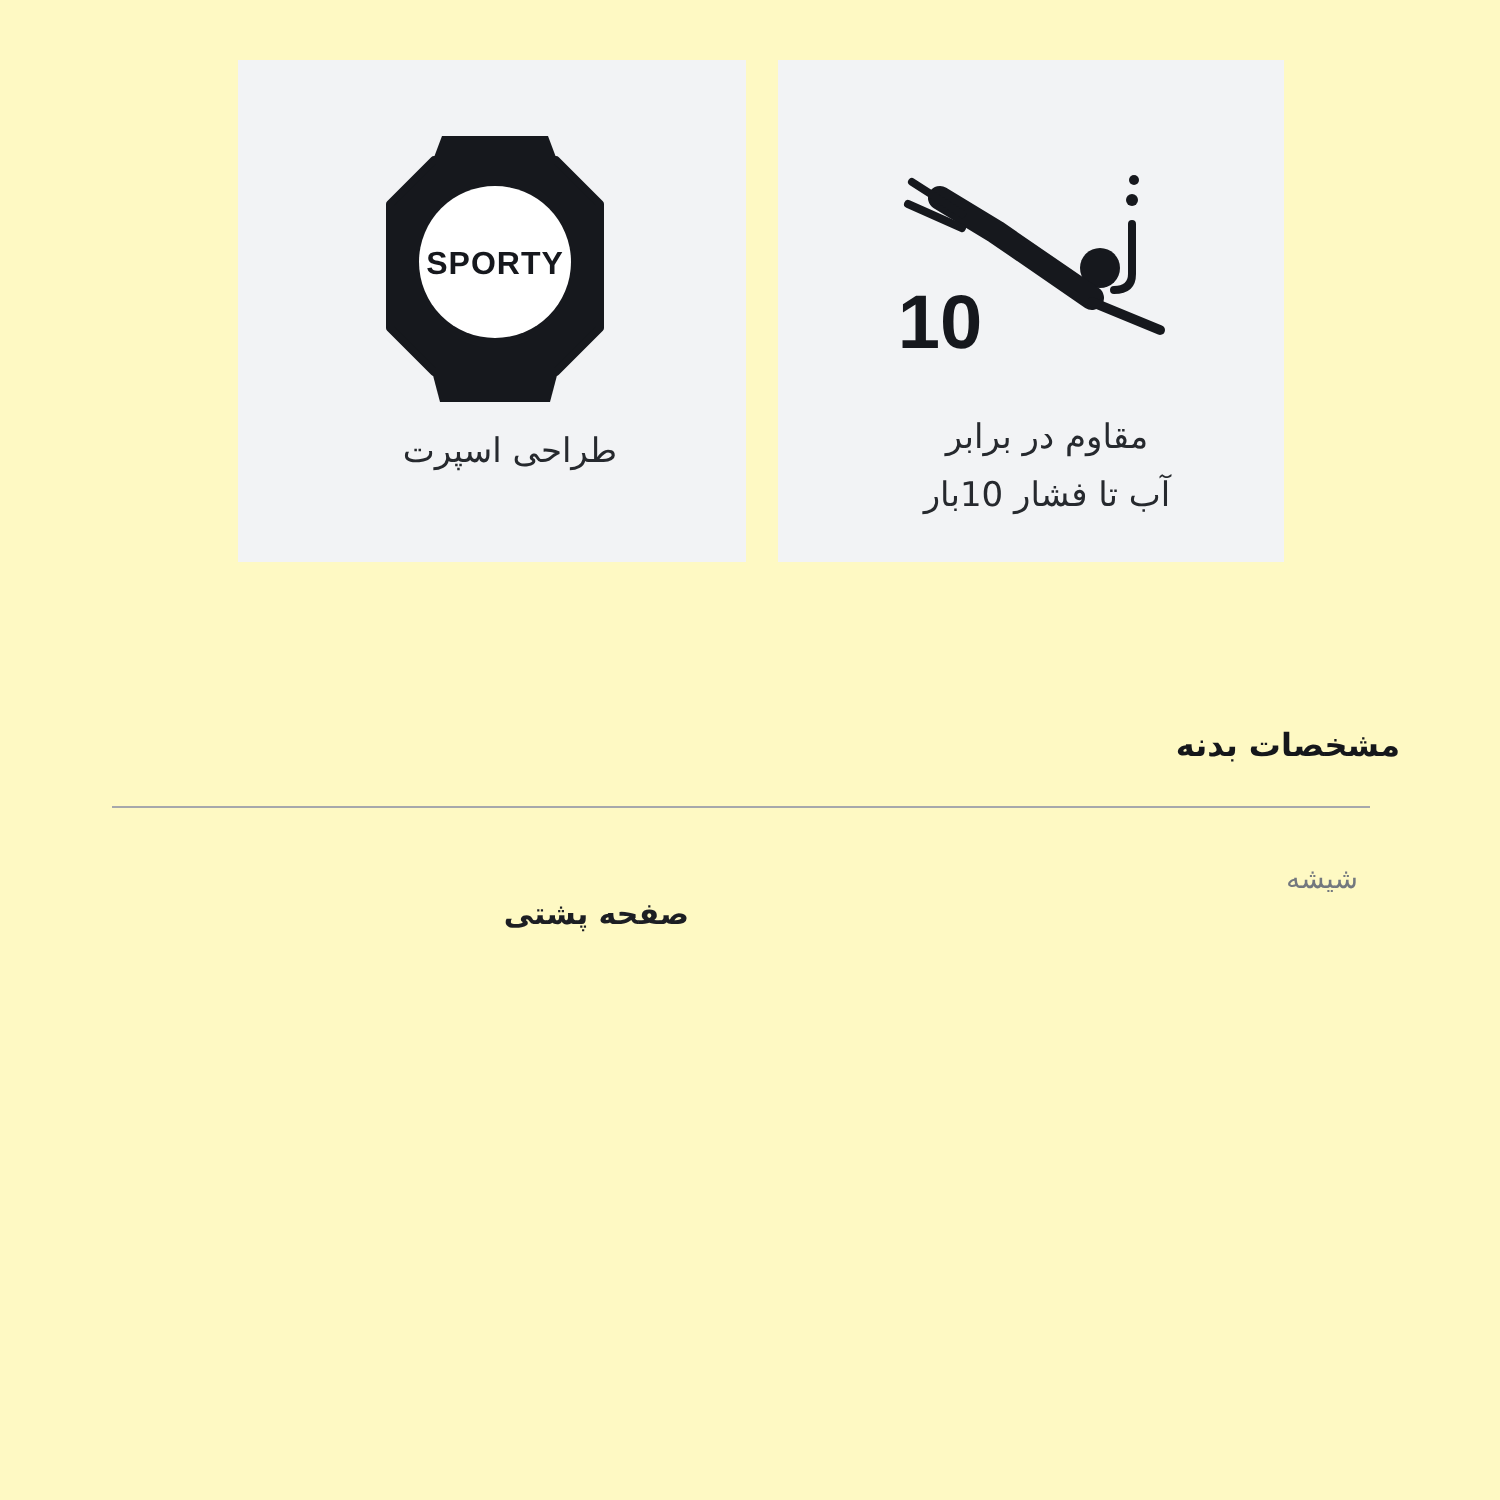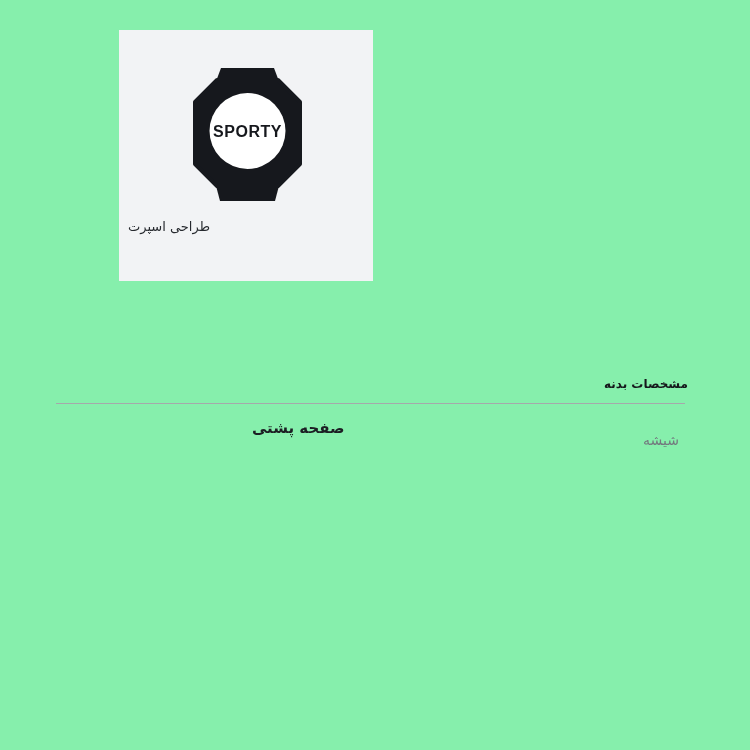--- a/index.html
+++ b/index.html
@@ -1,20 +1,20 @@
 <!DOCTYPE html>
 <html lang="fa"><head>
 <meta charset="utf-8">
 <style>
   html, body { margin: 0; padding: 0; background: #ffffff; }
   .page {
     position: relative;
     width: 750px;
     height: 750px;
-    background: #86efac;
+    background: #fef9c3;
     overflow: hidden;
     font-family: "DejaVu Sans", sans-serif;
   }
   
   .card {
     position: absolute;
     top: 30px;
     height: 251px;
     background: #f2f3f5;
   }
@@ -46,35 +46,35 @@
     font-family: "Liberation Sans", "DejaVu Sans", sans-serif;
     font-size: 38px;
     font-weight: bold;
     fill: #16181d;
     text-anchor: middle;
   }
 
   .card-label {
     position: absolute;
     width: 100%;
-    text-align: left;
-    font-size: 13px;
+    text-align: center;
+    font-size: 17px;
     line-height: 29px;
     color: #26292e;
   }
   .card-left  .card-label { top: 182px; transform: translateX(9px); }
   .card-right .card-label { top: 175px; transform: translateX(8px); }
 
   
   .specs-title {
     position: absolute;
     top: 360px;
     right: 50px;
-    margin: 12px;
-    font-size: 12px;
+    margin: 0;
+    font-size: 16px;
     font-weight: bold;
     line-height: 25px;
     color: #15171b;
   }
   .divider {
     position: absolute;
     top: 403px;
     left: 56px;
     width: 629px;
     height: 1px;
@@ -87,21 +87,21 @@
     width: 629px;
     display: flex;
     direction: rtl;
   }
   .spec-cell {
     width: 50%;
     box-sizing: border-box;
     text-align: right;
   }
   .spec-cell.cell-0 { padding-right: 6px; }
-  .spec-cell.cell-1 { padding-right: 26px; }
+  .spec-cell.cell-1 { padding-right: 26px; margin-top: 29px; }
   .spec-name {
     font-size: 15px;
     font-weight: bold;
     line-height: 19px;
     color: #1c1e23;
   }
   .spec-value {
     font-size: 14px;
     line-height: 18px;
     margin-top: 12px;
@@ -117,20 +117,44 @@
     <svg class="watch-svg" viewBox="0 0 110 138" aria-hidden="true">
       <polygon class="icon-fill" points="28,2 81,2 87,18 22,18"></polygon>
       <polygon class="icon-fill" points="22,116 87,116 82,135 27,135"></polygon>
       <path class="icon-fill" d="M24,14 L85,14 L107,36 L107,98 L85,120 L24,120 L2,98 L2,36 Z" stroke="#16181d" stroke-width="4" stroke-linejoin="round"></path>
       <circle cx="54.5" cy="65" r="38" fill="#ffffff"></circle>
       <text class="sporty-text" x="54.5" y="71">SPORTY</text>
     </svg>
     <div class="card-label" dir="rtl">طراحی اسپرت</div>
   </div>
 
+  <div class="card card-right">
+    <svg class="diver-svg" viewBox="0 0 140 96" aria-hidden="true">
+
+      <circle class="icon-fill" cx="123" cy="8" r="2.5"></circle>
+      <circle class="icon-fill" cx="122" cy="18" r="3"></circle>
+
+      <path class="icon-stroke" d="M122,30 L122,55 Q122,63 113,63" stroke-width="4"></path>
+
+      <circle class="icon-fill" cx="106" cy="52" r="10"></circle>
+
+      <path class="icon-stroke" d="M26,17 L54,34 L102,67" stroke-width="12"></path>
+
+      <path class="icon-stroke" d="M102,69 L136,83" stroke-width="5"></path>
+
+      <path class="icon-stroke" d="M12,9 L37,25" stroke-width="4"></path>
+      <path class="icon-stroke" d="M10,20 L37,32" stroke-width="4"></path>
+
+      <text class="ten-text" x="26" y="92">10</text>
+    </svg>
+    <div class="card-label" dir="rtl">
+      <div>مقاوم در برابر</div>
+      <div>آب تا فشار 10بار</div>
+    </div>
+  </div>
 
   <h2 class="specs-title" dir="rtl">مشخصات بدنه</h2>
   <div class="divider"></div>
 
   <div class="spec-row">
     <div class="spec-cell cell-0">
       <div class="spec-value" dir="rtl">شیشه</div>
     </div>
     <div class="spec-cell cell-1">
       <div class="spec-name" dir="rtl">صفحه پشتی</div>

